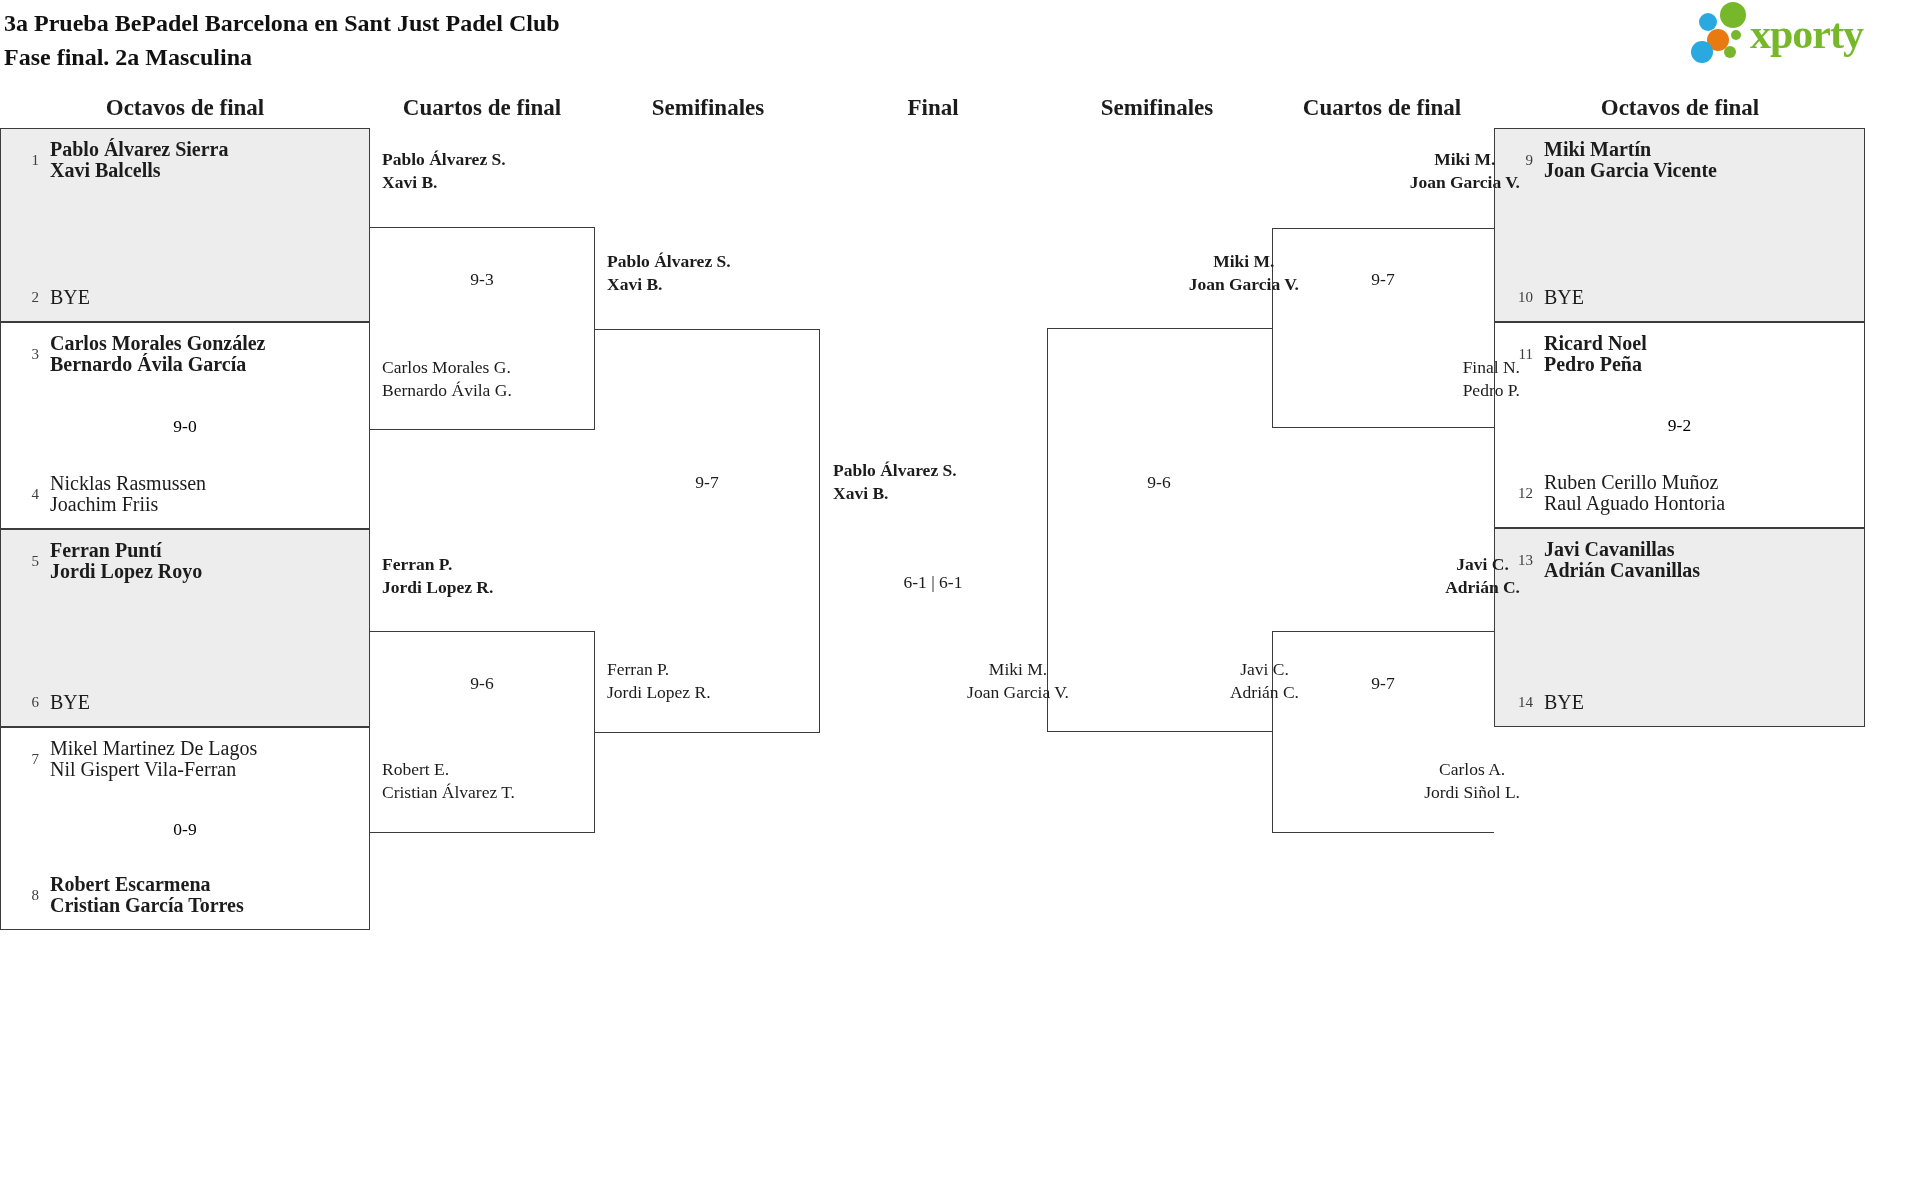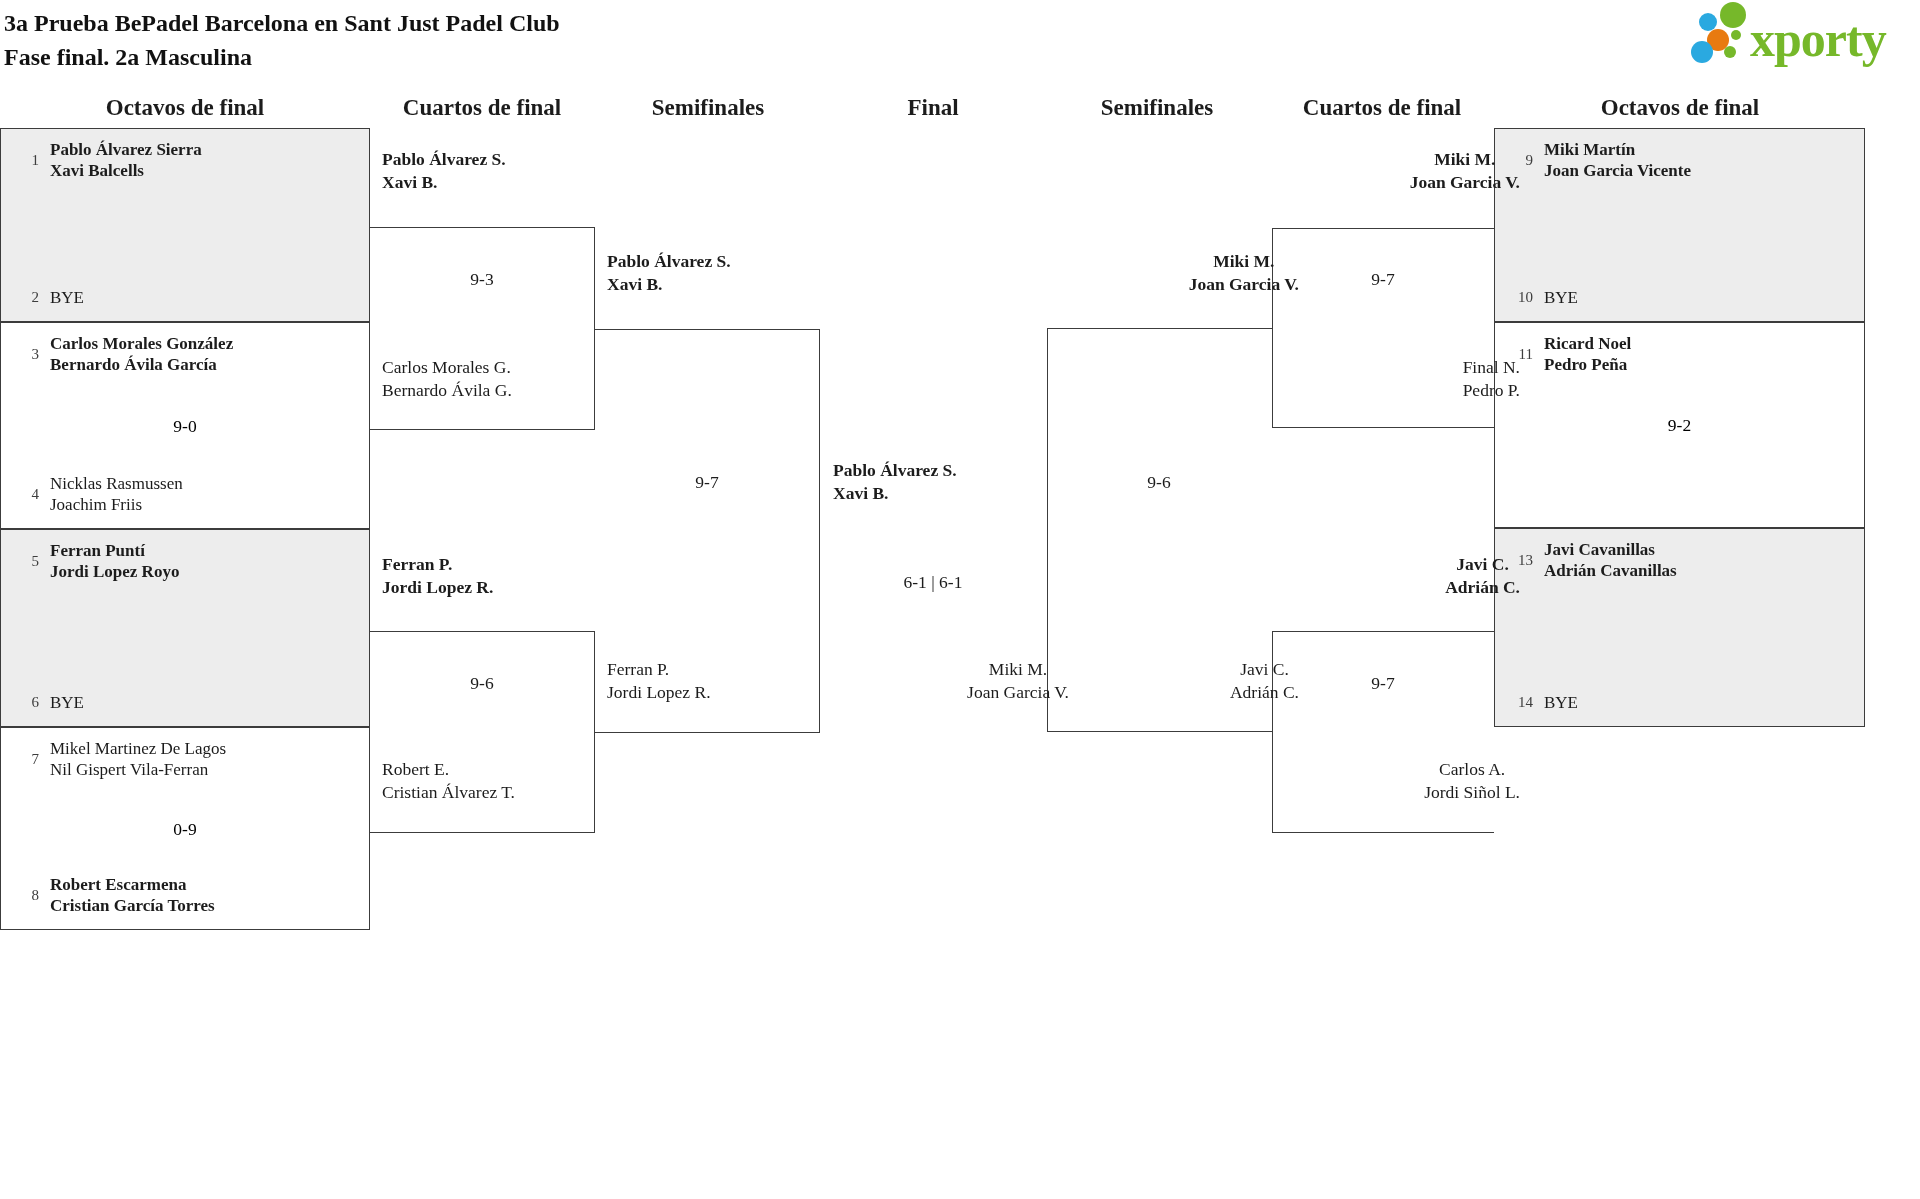--- a/index.html
+++ b/index.html
@@ -6,33 +6,33 @@
   .canvas{position:relative;width:1920px;height:975px;background:#fff;overflow:hidden;
           font-family:Liberation Serif, serif;color:#1c1c1c;padding-left:32px;}
   .title{position:absolute;left:4px;top:6px;font-size:24px;font-weight:700;line-height:34px;color:#111;}
   .rh{position:absolute;top:95px;transform:translateX(-50%);font-size:23px;font-weight:600;white-space:nowrap;color:#1c1c1c;}
   .match{position:absolute;border:1.5px solid #3c3c3c;box-sizing:border-box;background:#fff;}
   .match.gray{background:#ededed;}
   .team{position:absolute;left:12px;right:8px;display:flex;align-items:center;}
   .team.top{top:10px;}
   .team.bot{bottom:13px;}
   .seed{width:26px;text-align:right;font-size:15px;color:#3d3d3d;flex:none;}
-  .tnames{margin-left:11px;font-size:17px;line-height:21px;}
+  .tnames{margin-left:11px;font-size:20px;line-height:21px;}
   .tnames.w{font-weight:700;}
   .score{position:absolute;left:0;right:0;top:50%;transform:translateY(-50%);
          text-align:center;font-size:17.5px;color:#000000;}
   .rect{position:absolute;box-sizing:border-box;}
   .rect.l{border:1.5px solid #3c3c3c;border-left:none;}
   .rect.r{border:1.5px solid #3c3c3c;border-right:none;}
   .nb{position:absolute;font-size:17.5px;line-height:23px;white-space:nowrap;color:#1c1c1c;}
   .nb.w{font-weight:700;}
   .nb.ra{text-align:center;}
   .nb.ctr{transform:translateX(-50%);}
   .logo{position:absolute;left:1688px;top:2px;width:222px;height:72px;}
-  .logo .word{position:absolute;left:62px;top:8px;font-size:50px;font-weight:800;letter-spacing:-1px;}
+  .logo .word{position:absolute;left:62px;top:8px;font-size:42px;font-weight:800;letter-spacing:-1px;}
   .dot{position:absolute;border-radius:50%;}
 </style>
 </head>
 <body>
 
 <div class="canvas">
 
   <div class="title">
     <div>3a Prueba BePadel Barcelona en Sant Just Padel Club</div>
     <div>Fase final. 2a Masculina</div>
@@ -148,20 +148,27 @@
 
   <div class="match" style="left:1494px;top:322px;width:371px;height:206px">
     <div class="team top">
       <span class="seed">11</span>
       <div class="tnames w">
         <div>Ricard Noel</div>
         <div>Pedro Peña</div>
       </div>
     </div>
     <div class="score">9-2</div>
+    <div class="team bot">
+      <span class="seed">12</span>
+      <div class="tnames">
+        <div>Ruben Cerillo Muñoz</div>
+        <div>Raul Aguado Hontoria</div>
+      </div>
+    </div>
   </div>
 
   <div class="match gray" style="left:1494px;top:528px;width:371px;height:199px">
     <div class="team top">
       <span class="seed">13</span>
       <div class="tnames w">
         <div>Javi Cavanillas</div>
         <div>Adrián Cavanillas</div>
       </div>
     </div>

